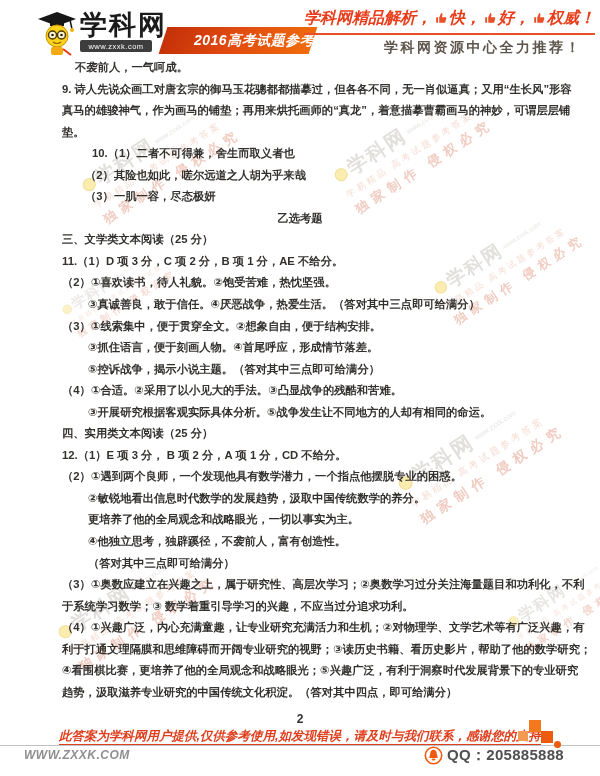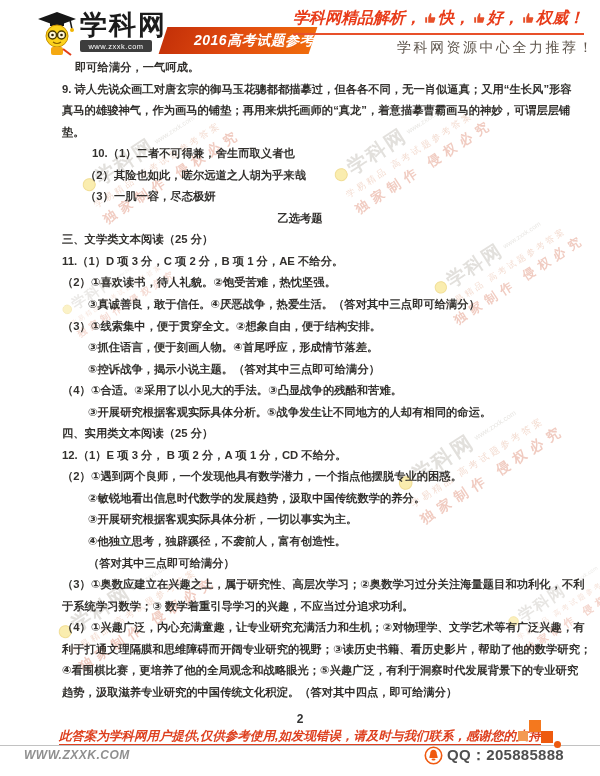--- a/index.html
+++ b/index.html
@@ -11,25 +11,25 @@
   .mascot{width:42px;height:46px;flex:0 0 auto;}
   .brand-box{margin-left:2px;}
   .brand-name{font-size:27px;font-weight:900;color:#1b1b1b;letter-spacing:2px;line-height:28px;}
   .brand-url{display:block;margin-top:1px;width:72px;background:#3d3d3d;color:#ffffff;
              font-size:7.5px;text-align:center;padding:1.5px 0;border-radius:2px;letter-spacing:.5px;}
   .banner-bg{position:absolute;left:163px;top:27px;width:150px;height:27px;
              background:linear-gradient(100deg,#c43108 0%,#e0490f 45%,#f06c0c 100%);
              transform:skewX(-18deg);}
   .banner-label{position:absolute;left:171px;top:32px;font-size:14px;font-weight:700;
                 font-style:italic;color:#ffffff;letter-spacing:.5px;white-space:nowrap;margin-left:23px;}
-  .slogan{position:absolute;right:16px;top:8px;display:flex;align-items:center;white-space:nowrap;
+  .slogan{position:absolute;right:5px;top:8px;display:flex;align-items:center;white-space:nowrap;
           color:#e83c1a;font-size:16px;font-weight:800;font-style:italic;
           border-bottom:2px solid #e8502a;padding-bottom:4px;}
   .thumb{width:14px;height:14px;margin:0 1px 2px 2px;}
-  .subtitle{position:absolute;right:5px;top:39px;font-size:14px;font-weight:400;
+  .subtitle{position:absolute;right:18px;top:39px;font-size:14px;font-weight:700;
             color:#5e554c;letter-spacing:2.5px;white-space:nowrap;}
 
   
   .wm-layer{position:absolute;left:0;top:0;width:600px;height:776px;z-index:0;}
   .stamp{position:absolute;transform:rotate(-33deg);opacity:.55;white-space:nowrap;}
   .st-row1{display:flex;align-items:center;gap:3px;}
   .st-face{width:11px;height:11px;border-radius:50%;background:#f7df6e;border:1px solid #e5c23f;}
   .st-brand{font-size:20px;font-weight:800;color:#cbc7c1;letter-spacing:2px;}
   .st-url{font-size:7px;color:#d5d1cb;}
   .st-row2{font-size:9px;color:#eabfab;letter-spacing:3px;margin-top:1px;}
@@ -214,42 +214,42 @@
       </svg>
     <span>好，</span>
     <svg class="thumb" viewBox="0 0 16 16">
         <path d="M2.5 7h2.2v6.5H2.5z M6 13.5V7l2.2-4.6c1.1 0 1.7.9 1.4 2.2L9.2 7h3.9c.8 0 1.2.7 1 1.4l-1.2 4.1c-.2.6-.7 1-1.3 1H6z" fill="#e8502a"></path>
       </svg>
     <span>权威！</span>
   </div>
   <div class="subtitle">学科网资源中心全力推荐！</div>
 
   <div class="answers">
-      <div class="line i1">即可给满分，一气呵成。</div>
+      <div class="line i1">不袭前人，一气呵成。</div>
       <div class="line">9. 诗人先说众画工对唐玄宗的御马玉花骢都都描摹过，但各各不同，无一肖似逼真；又用“生长风”形容</div>
       <div class="line">真马的雄骏神气，作为画马的铺垫；再用来烘托画师的“真龙”，着意描摹曹霸画马的神妙，可谓层层铺</div>
       <div class="line">垫。</div>
       <div class="line i3">10.（1）二者不可得兼，舍生而取义者也</div>
       <div class="line i2">（2）其险也如此，嗟尔远道之人胡为乎来哉</div>
       <div class="line i2">（3）一肌一容，尽态极妍</div>
       <div class="line ct">乙选考题</div>
       <div class="line">三、文学类文本阅读（25 分）</div>
       <div class="line">11.（1）D 项 3 分，C 项 2 分，B 项 1 分，AE 不给分。</div>
       <div class="line">（2）①喜欢读书，待人礼貌。②饱受苦难，热忱坚强。</div>
       <div class="line i4">③真诚善良，敢于信任。④厌恶战争，热爱生活。（答对其中三点即可给满分）</div>
       <div class="line">（3）①线索集中，便于贯穿全文。②想象自由，便于结构安排。</div>
       <div class="line i4">③抓住语言，便于刻画人物。④首尾呼应，形成情节落差。</div>
       <div class="line i4">⑤控诉战争，揭示小说主题。（答对其中三点即可给满分）</div>
       <div class="line">（4）①合适。②采用了以小见大的手法。③凸显战争的残酷和苦难。</div>
       <div class="line i4">③开展研究根据客观实际具体分析。⑤战争发生让不同地方的人却有相同的命运。</div>
       <div class="line">四、实用类文本阅读（25 分）</div>
       <div class="line">12.（1）E 项 3 分， B 项 2 分，A 项 1 分，CD 不给分。</div>
       <div class="line">（2）①遇到两个良师，一个发现他具有数学潜力，一个指点他摆脱专业的困惑。</div>
       <div class="line i4">②敏锐地看出信息时代数学的发展趋势，汲取中国传统数学的养分。</div>
-      <div class="line i4">③开展研究根据客观实际具体分析，一切以事实为主。</div>
+      <div class="line i4">更培养了他的全局观念和战略眼光，一切以事实为主。</div>
       <div class="line i4">④他独立思考，独辟蹊径，不袭前人，富有创造性。</div>
       <div class="line i4">（答对其中三点即可给满分）</div>
       <div class="line">（3）①奥数应建立在兴趣之上，属于研究性、高层次学习；②奥数学习过分关注海量题目和功利化，不利</div>
       <div class="line">于系统学习数学；③ 数学着重引导学习的兴趣，不应当过分追求功利。</div>
       <div class="line">（4）①兴趣广泛，内心充满童趣，让专业研究充满活力和生机；②对物理学、文学艺术等有广泛兴趣，有</div>
       <div class="line">利于打通文理隔膜和思维障碍而开阔专业研究的视野；③读历史书籍、看历史影片，帮助了他的数学研究；</div>
       <div class="line">④看围棋比赛，更培养了他的全局观念和战略眼光；⑤兴趣广泛，有利于洞察时代发展背景下的专业研究</div>
       <div class="line">趋势，汲取滋养专业研究的中国传统文化积淀。（答对其中四点，即可给满分）</div>
     </div>
 

